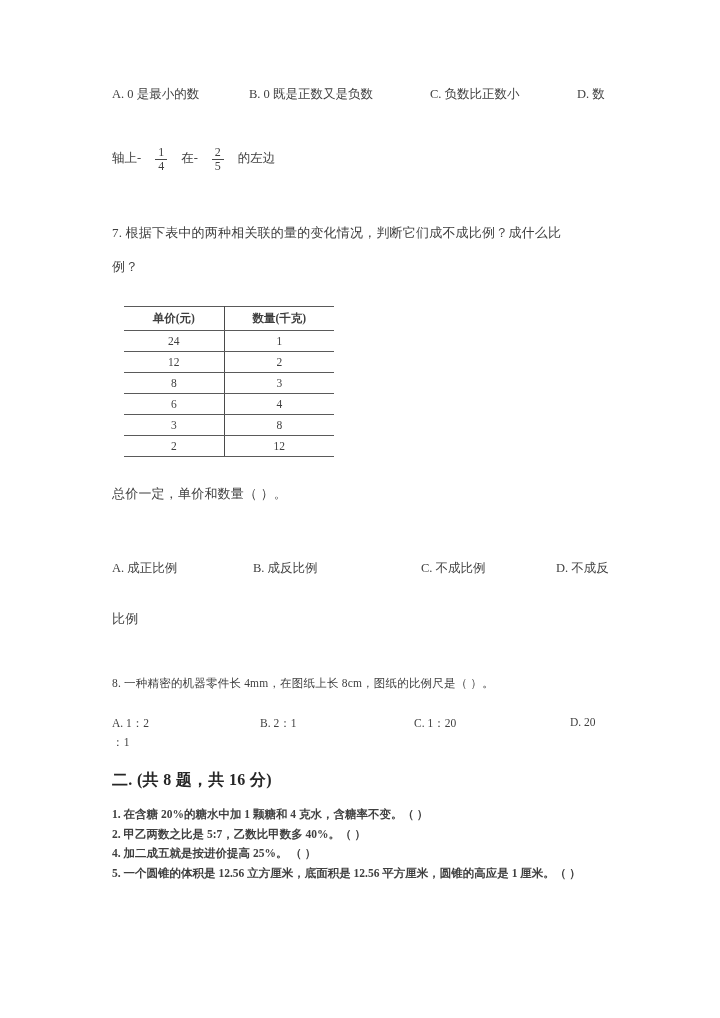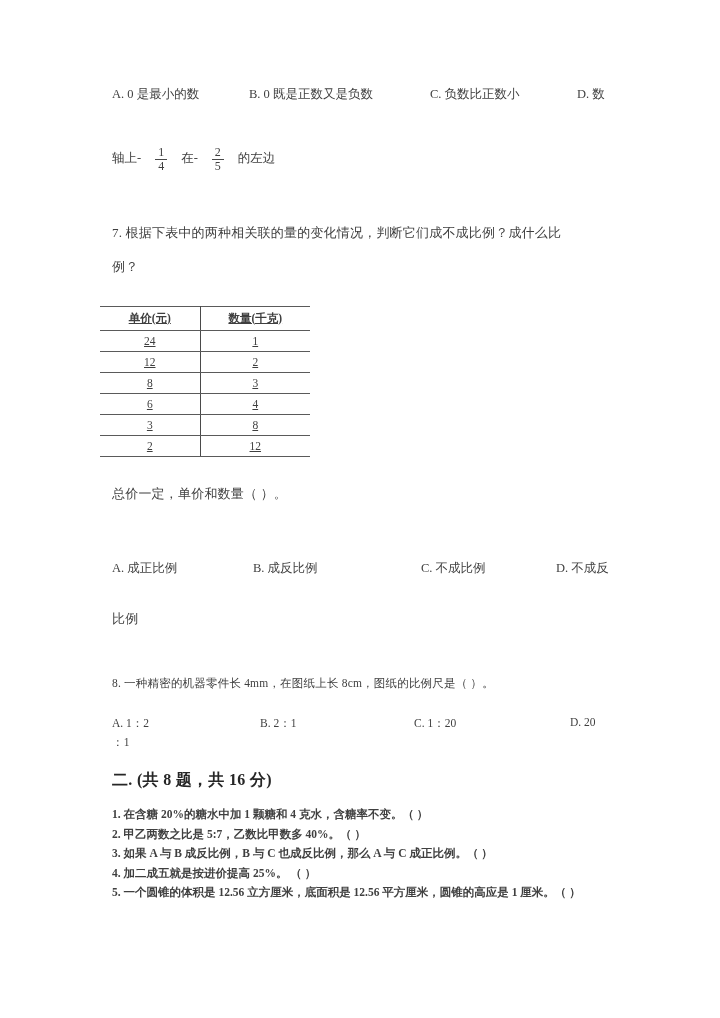--- a/index.html
+++ b/index.html
@@ -73,27 +73,26 @@
     padding: 0 3px 0px 3px;
     border-bottom: 1px solid #4a4a4a;
   }
   .frac .den {
     padding: 0px 3px 0 3px;
   }
 
   
   .data-table {
     position: absolute;
-    left: 100px;
+    left: 124px;
     top: 306px;
     width: 210px;
     border-collapse: collapse;
     font-size: 11.5px;
     color: #3f3f3f;
-    text-decoration: underline;
   }
   .data-table th,
   .data-table td {
     border-top: 1px solid #5a5a5a;
     border-bottom: 1px solid #5a5a5a;
     text-align: center;
     padding: 1px 0 2px 0;
     height: 17px;
     font-weight: normal;
     background: #fff;
@@ -221,18 +220,17 @@
     <span class="opt" style="left:302px;">C. 1：20</span>
     <span class="opt" style="left:458px;">D. 20</span>
   </div>
   <div class="qline" style="left:112px; top:735px; font-size:11.5px;">：1</div>
 
   <div class="section-head">二. (共 8 题，共 16 分)</div>
 
   <div class="tf-list">
     <div class="tf-item">1. 在含糖 20%的糖水中加 1 颗糖和 4 克水，含糖率不变。（       ）</div>
     <div class="tf-item">2. 甲乙两数之比是 5:7，乙数比甲数多 40%。（       ）</div>
-    <div class="tf-item">3. 如果 A 与 B 成反比例，B 与 C 也成反比例，那么 A 与 C 成正比例。（       ）</div>
     <div class="tf-item">4. 加二成五就是按进价提高 25%。                （       ）</div>
     <div class="tf-item">5. 一个圆锥的体积是 12.56 立方厘米，底面积是 12.56 平方厘米，圆锥的高应是 1 厘米。（       ）</div>
   </div>
 
 </div>
 
 </body></html>

